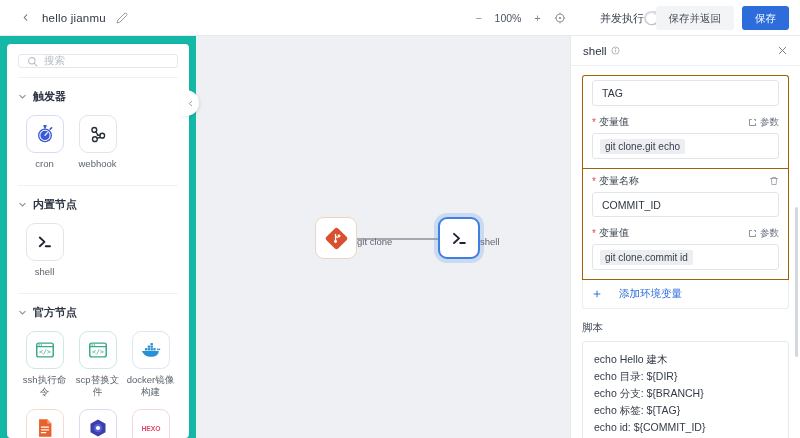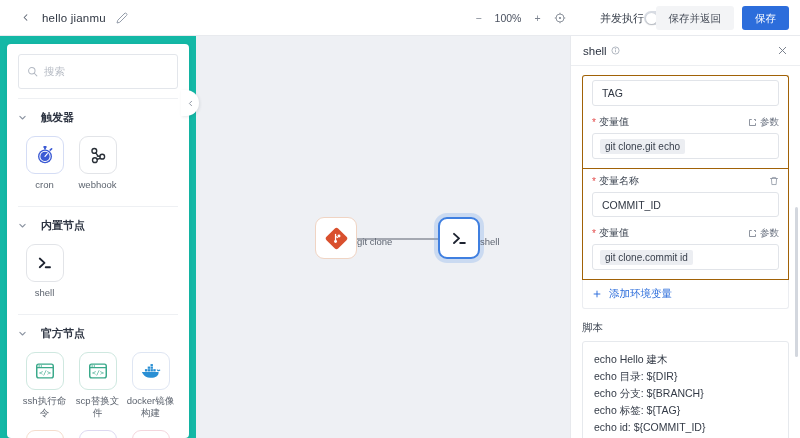--- a/index.html
+++ b/index.html
@@ -58,28 +58,28 @@
   .btn-primary { background: #2c6ddb; color: #fff; }
 
   
   .leftpanel {
     position: absolute; left: 7px; top: 44px; width: 182px; height: 394px;
     background: #fff; border-radius: 4px; box-shadow: 0 1px 4px rgba(30,40,60,.07);
     overflow: hidden;
   }
   .search-wrap { padding: 10px 11px 9px 11px; }
   .search-box {
-    height: 35px; border: 1px solid #e3e6eb; border-radius: 3px;
+    height: 14px; border: 1px solid #e3e6eb; border-radius: 3px;
     display: flex; align-items: center; padding: 0 8px; gap: 6px;
   }
   .search-box .ph { font-size: 10.5px; color: #b7bcc5; }
   .divider { height: 1px; background: #eef0f3; margin: 0 11px; }
   .group { padding: 11px 11px 4px 11px; }
   .group-head {
-    display: flex; align-items: center; gap: 14px; cursor: pointer;
+    display: flex; align-items: center; gap: 6px; cursor: pointer;
     margin-bottom: 11px;
   }
   .group-head .chev { color: #8d95a2; font-size: 9px; line-height: 1; }
   .group-head .gtitle { font-size: 11px; color: #2d3442; font-weight: bold; }
   .node-grid { display: flex; flex-wrap: wrap; gap: 0px; }
   .node-cell {
     width: 53px; display: flex; flex-direction: column; align-items: center;
     margin-bottom: 10px; cursor: pointer;
   }
   .node-ico {
@@ -165,21 +165,21 @@
     min-height: 26px; border: 1px solid #e1e4e9; border-radius: 3px;
     display: flex; align-items: center; padding: 4px 7px; background: #fff;
   }
   .chip {
     background: #eceef2; color: #3a414d; font-size: 10px;
     padding: 2px 5px; border-radius: 2px;
   }
   .trash { margin-left: auto; color: #8d95a1; cursor: pointer; font-size: 10px; }
   .add-env {
     border: 1px solid #ebedf1; border-top: none; border-radius: 0 0 3px 3px;
-    padding: 7px 9px; display: flex; align-items: center; gap: 7px;
+    padding: 7px 9px; display: flex; align-items: center; gap: 17px;
     color: #2c6ddb; font-size: 10.5px; cursor: pointer;
   }
   .sec-label { font-size: 10.5px; color: #3e4653; margin: 12px 0 6px 0; }
   .script-box {
     border: 1px solid #e6e9ed; border-radius: 3px; padding: 9px 11px 11px 11px;
     background: #fff;
   }
   .script-line { font-size: 10.5px; color: #343b47; line-height: 1.62; }
   .rp-scrollbar {
     position: absolute; right: 2px; top: 140px; width: 3px; height: 150px;

